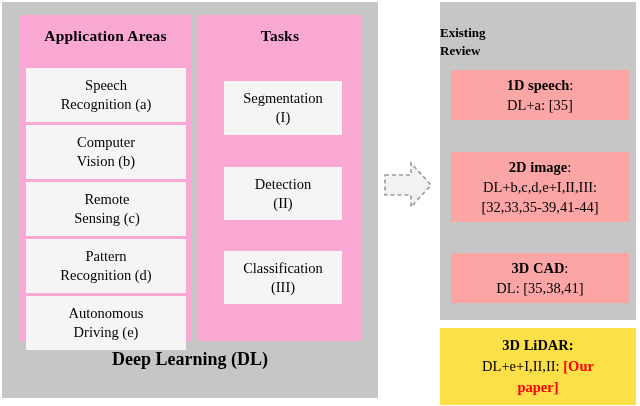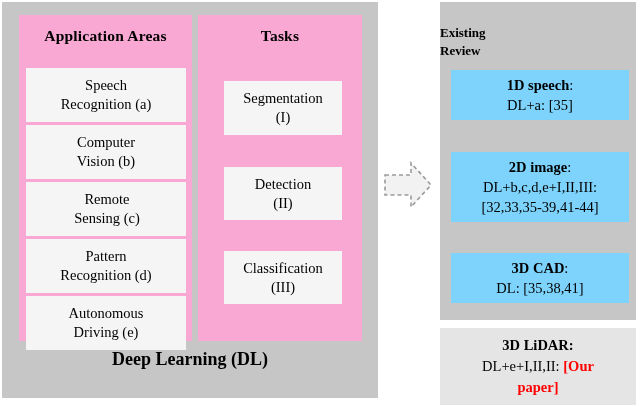--- a/index.html
+++ b/index.html
@@ -108,21 +108,21 @@
     font-weight: bold;
     font-size: 13px;
     line-height: 18px;
   }
 
   
   .review-box {
     position: absolute;
     left: 11px;
     width: 178px;
-    background: #7dd3fc;
+    background: #fca5a5;
     box-sizing: border-box;
     display: flex;
     flex-direction: column;
     align-items: center;
     justify-content: center;
     text-align: center;
     font-size: 14.5px;
     line-height: 20px;
     padding: 2px 3px;
   }
@@ -130,21 +130,21 @@
   .review-box .rb-title .nb { font-weight: normal; }
   .review-box .rb-body { font-weight: normal; }
 
   
   #lidar-box {
     position: absolute;
     left: 440px;
     top: 328px;
     width: 196px;
     height: 77px;
-    background: #e5e5e5;
+    background: #fde047;
     box-sizing: border-box;
     display: flex;
     flex-direction: column;
     align-items: center;
     justify-content: center;
     text-align: center;
     font-size: 14.5px;
     line-height: 21px;
     padding: 2px 6px;
   }

